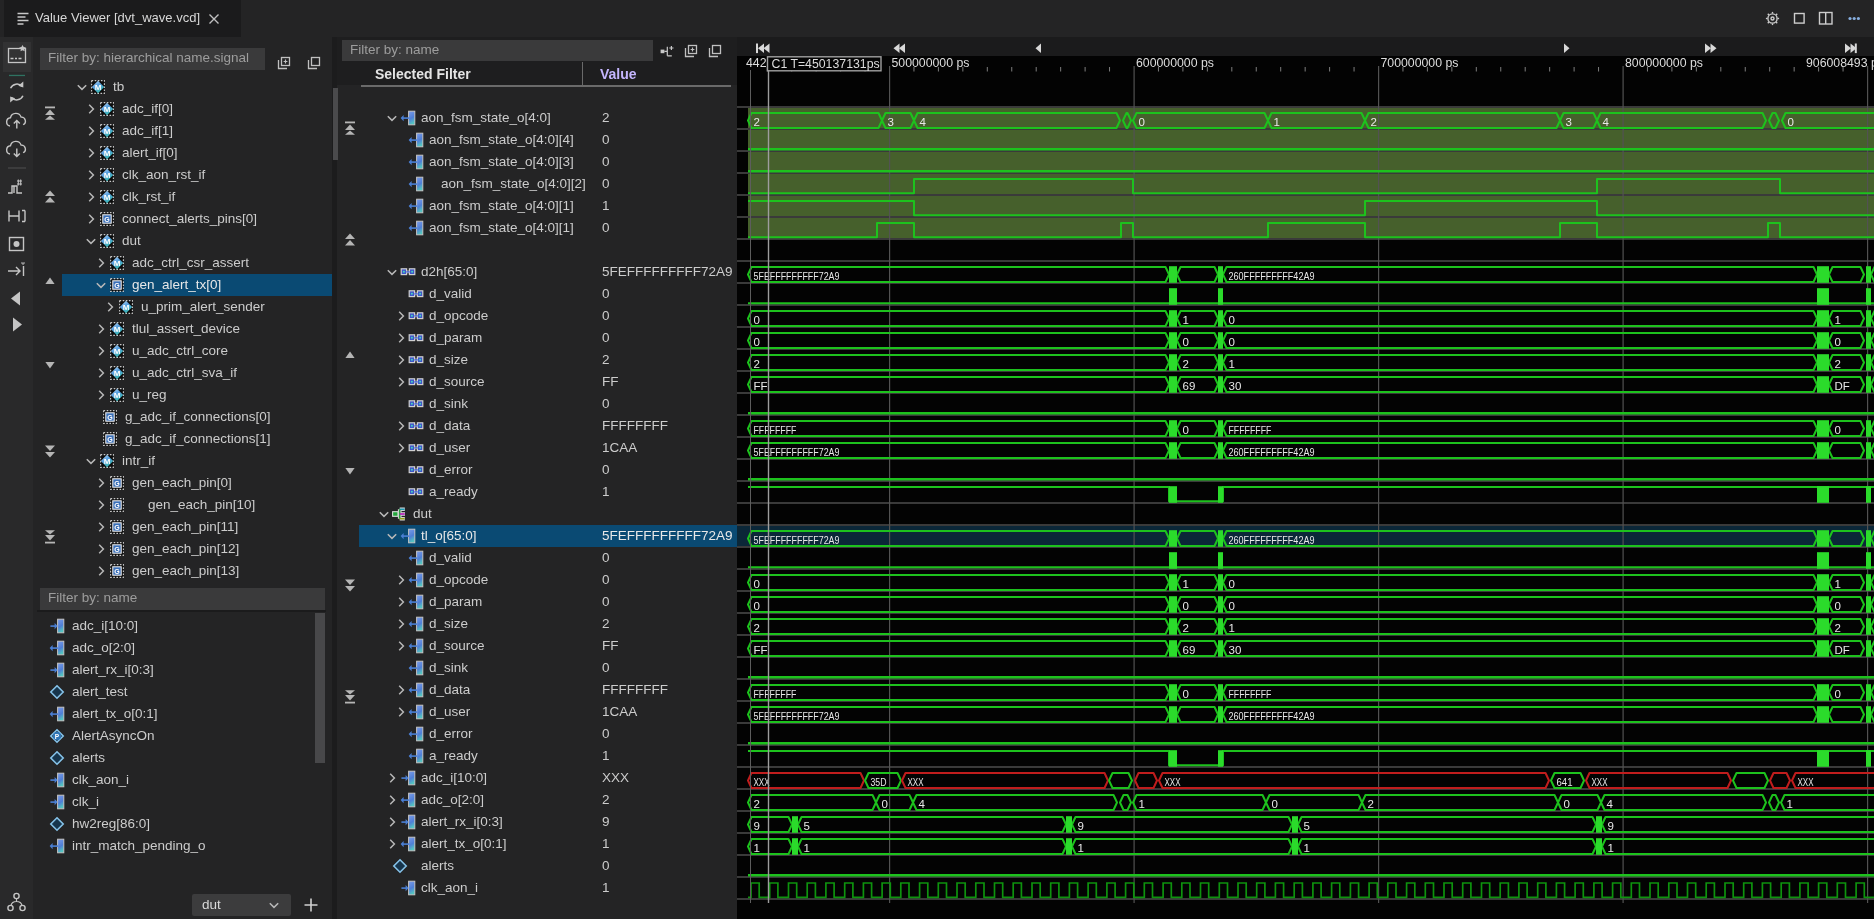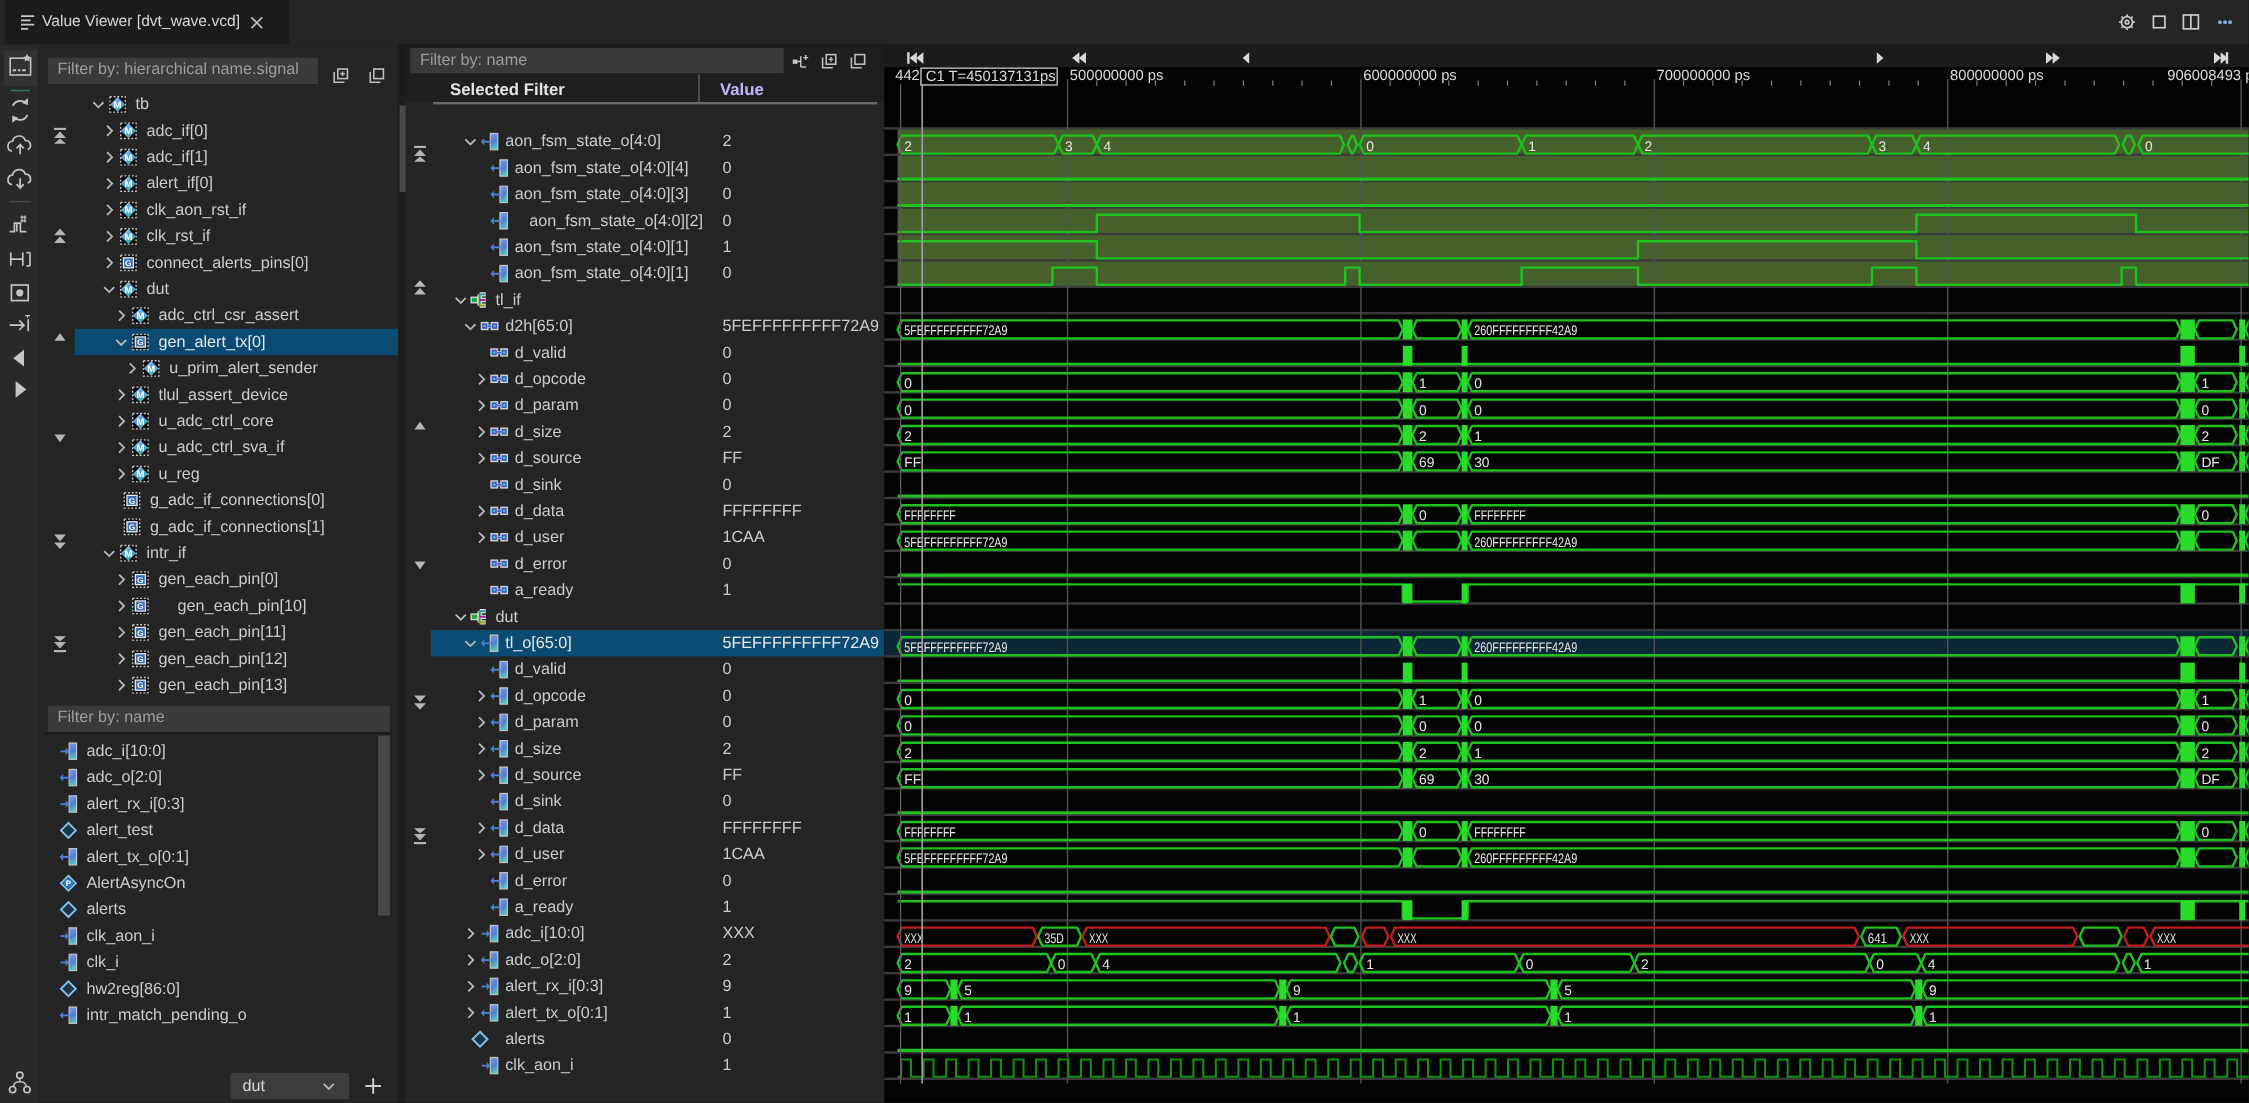--- a/index.html
+++ b/index.html
@@ -473,29 +473,20 @@
       </svg>
 <span style="position:absolute;left:70px;top:3px">aon_fsm_state_o[4:0][1]</span>
 <span style="position:absolute;left:243px;top:3px">1</span>
 </div>
 <div class="mrow" style="top:132px">
 <svg class="i16" style="left:49px;top:3px">
         <use href="#iso"></use>
       </svg>
 <span style="position:absolute;left:70px;top:3px">aon_fsm_state_o[4:0][1]</span>
 <span style="position:absolute;left:243px;top:3px">0</span>
-</div>
-<div class="mrow" style="top:154px">
-<svg class="i16" style="left:17px;top:3px">
-        <use href="#chd"></use>
-      </svg>
-<svg class="i16" style="left:32px;top:3px">
-        <use href="#igrp"></use>
-      </svg>
-<span style="position:absolute;left:54px;top:3px">tl_if</span>
 </div>
 <div class="mrow" style="top:176px">
 <svg class="i16" style="left:25px;top:3px">
         <use href="#chd"></use>
       </svg>
 <svg class="i16" style="left:41px;top:3px">
         <use href="#iw"></use>
       </svg>
 <span style="position:absolute;left:62px;top:3px">d2h[65:0]</span>
 <span style="position:absolute;left:243px;top:3px">5FEFFFFFFFFF72A9</span>

